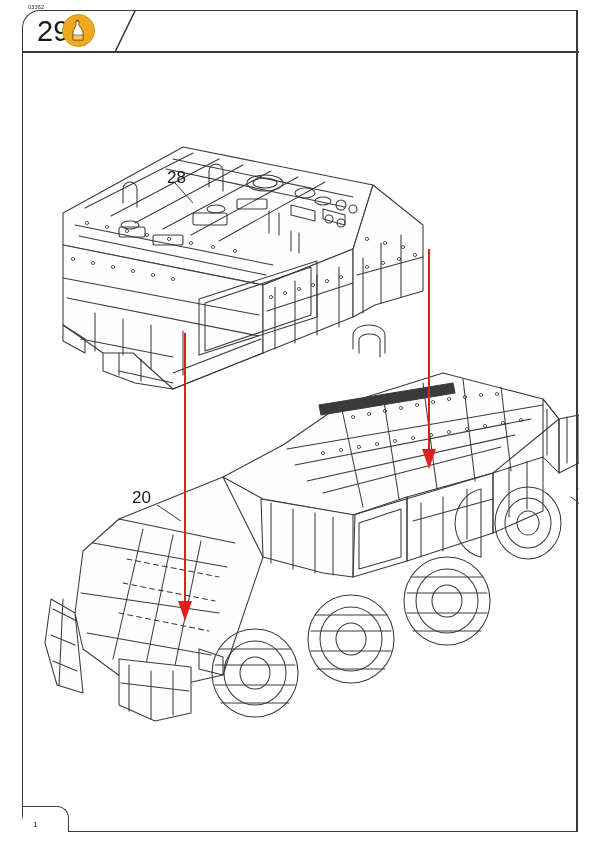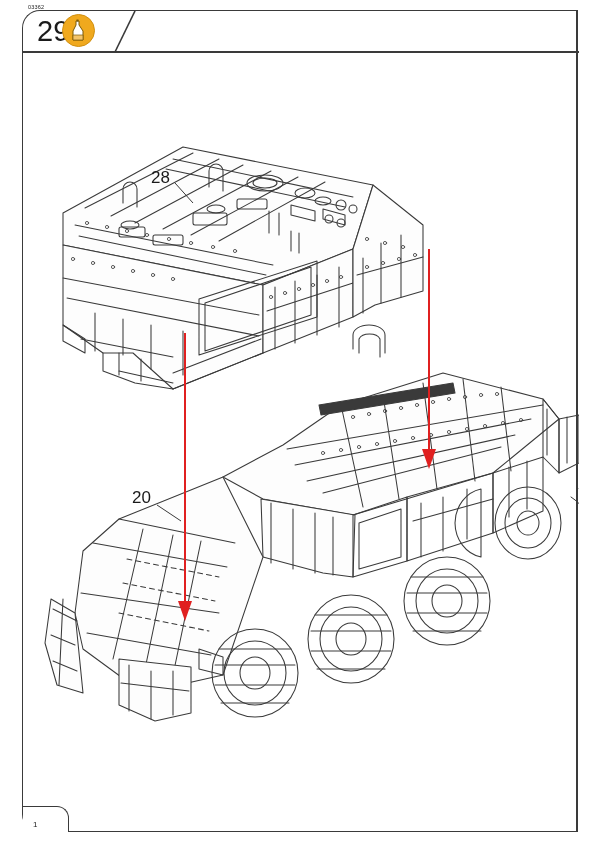--- a/index.html
+++ b/index.html
@@ -122,21 +122,21 @@
   }
   .artboard svg {
     display: block;
   }
   .callout-label {
     position: absolute;
     font-size: 17px;
     color: #1a1a1a;
     font-family: "Liberation Sans", sans-serif;
   }
-  #label-28 { left: 128px; top: 115px; }
+  #label-28 { left: 144px; top: 115px; }
   #label-20 { left: 109px; top: 435px; text-align: right; }
 </style>
 </head>
 <body>
 
 <div id="page">
 
   <div class="cat-number">03362</div>
 
   <div class="frame"></div>

